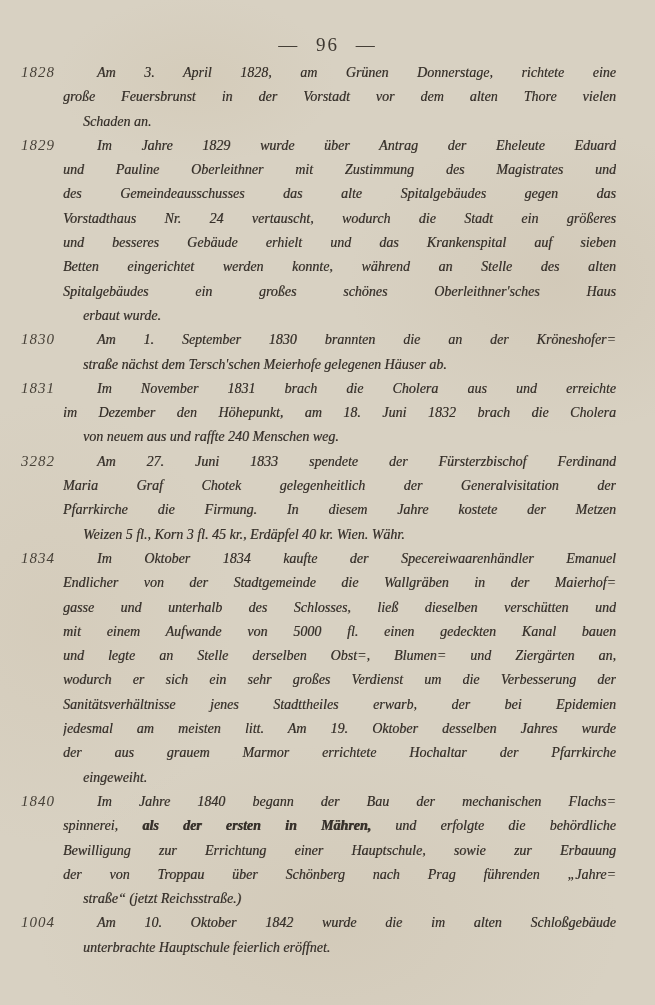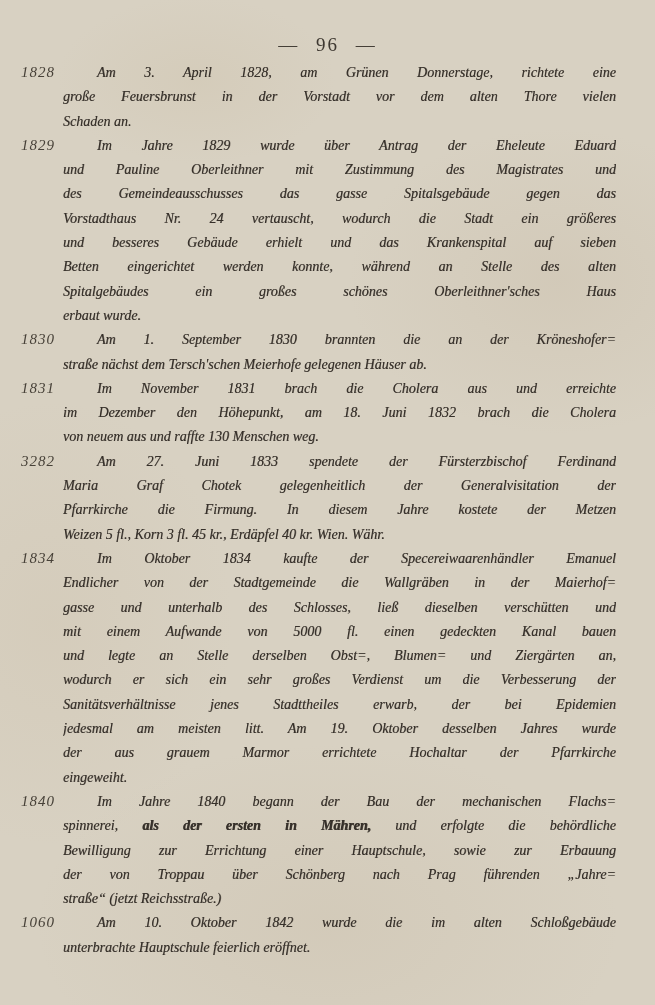--- a/index.html
+++ b/index.html
@@ -48,21 +48,21 @@
   .line {
     font-size: 14px;
     line-height: 24.3px;
     text-align: justify;
     text-align-last: justify;
     text-shadow: 0.4px 0 0 rgba(54, 48, 42, 0.55);
     overflow: hidden;
     white-space: normal;
   }
   .line.first { padding-left: 34px; }
-  .line.last  { text-align-last: left; }
+  .line.last  { text-align-last: left; margin-left: 20px; }
   .bold { font-weight: bold; text-shadow: 0.6px 0 0 rgba(40,34,28,0.8); }
 </style>
 </head>
 <body>
 
 <div class="page">
   <div class="header">— 96 —</div>
   <div class="content">
       <div class="entry">
         <span class="year">1828</span>
@@ -70,41 +70,41 @@
           <div class="line first">Am 3. April 1828, am Grünen Donnerstage, richtete eine</div>
           <div class="line">große Feuersbrunst in der Vorstadt vor dem alten Thore vielen</div>
           <div class="line last">Schaden an.</div>
         </div>
       </div>
       <div class="entry">
         <span class="year">1829</span>
         <div>
           <div class="line first">Im Jahre 1829 wurde über Antrag der Eheleute Eduard</div>
           <div class="line">und Pauline Oberleithner mit Zustimmung des Magistrates und</div>
-          <div class="line">des Gemeindeausschusses das gasse Spitalsgebäude gegen das</div>
+          <div class="line">des Gemeindeausschusses das alte Spitalgebäudes gegen das</div>
           <div class="line">Vorstadthaus Nr. 24 vertauscht, wodurch die Stadt ein größeres</div>
           <div class="line">und besseres Gebäude erhielt und das Krankenspital auf sieben</div>
           <div class="line">Betten eingerichtet werden konnte, während an Stelle des alten</div>
           <div class="line">Spitalgebäudes ein großes schönes Oberleithner'sches Haus</div>
           <div class="line last">erbaut wurde.</div>
         </div>
       </div>
       <div class="entry">
         <span class="year">1830</span>
         <div>
           <div class="line first">Am 1. September 1830 brannten die an der Kröneshofer=</div>
           <div class="line last">straße nächst dem Tersch'schen Meierhofe gelegenen Häuser ab.</div>
         </div>
       </div>
       <div class="entry">
         <span class="year">1831</span>
         <div>
           <div class="line first">Im November 1831 brach die Cholera aus und erreichte</div>
           <div class="line">im Dezember den Höhepunkt, am 18. Juni 1832 brach die Cholera</div>
-          <div class="line last">von neuem aus und raffte 130 Menschen weg.</div>
+          <div class="line last">von neuem aus und raffte 240 Menschen weg.</div>
         </div>
       </div>
       <div class="entry">
         <span class="year">3282</span>
         <div>
           <div class="line first">Am 27. Juni 1833 spendete der Fürsterzbischof Ferdinand</div>
           <div class="line">Maria Graf Chotek gelegenheitlich der Generalvisitation der</div>
           <div class="line">Pfarrkirche die Firmung. In diesem Jahre kostete der Metzen</div>
           <div class="line last">Weizen 5 fl., Korn 3 fl. 45 kr., Erdäpfel 40 kr. Wien. Währ.</div>
         </div>
@@ -128,20 +128,20 @@
         <span class="year">1840</span>
         <div>
           <div class="line first">Im Jahre 1840 begann der Bau der mechanischen Flachs=</div>
           <div class="line"><span>spinnerei, </span><span class="bold">als der ersten in Mähren,</span><span> und erfolgte die behördliche</span></div>
           <div class="line">Bewilligung zur Errichtung einer Hauptschule, sowie zur Erbauung</div>
           <div class="line">der von Troppau über Schönberg nach Prag führenden „Jahre=</div>
           <div class="line last">straße“ (jetzt Reichsstraße.)</div>
         </div>
       </div>
       <div class="entry">
-        <span class="year">1060</span>
+        <span class="year">1004</span>
         <div>
           <div class="line first">Am 10. Oktober 1842 wurde die im alten Schloßgebäude</div>
           <div class="line last">unterbrachte Hauptschule feierlich eröffnet.</div>
         </div>
       </div>
     </div>
 </div>
 
 </body></html>

